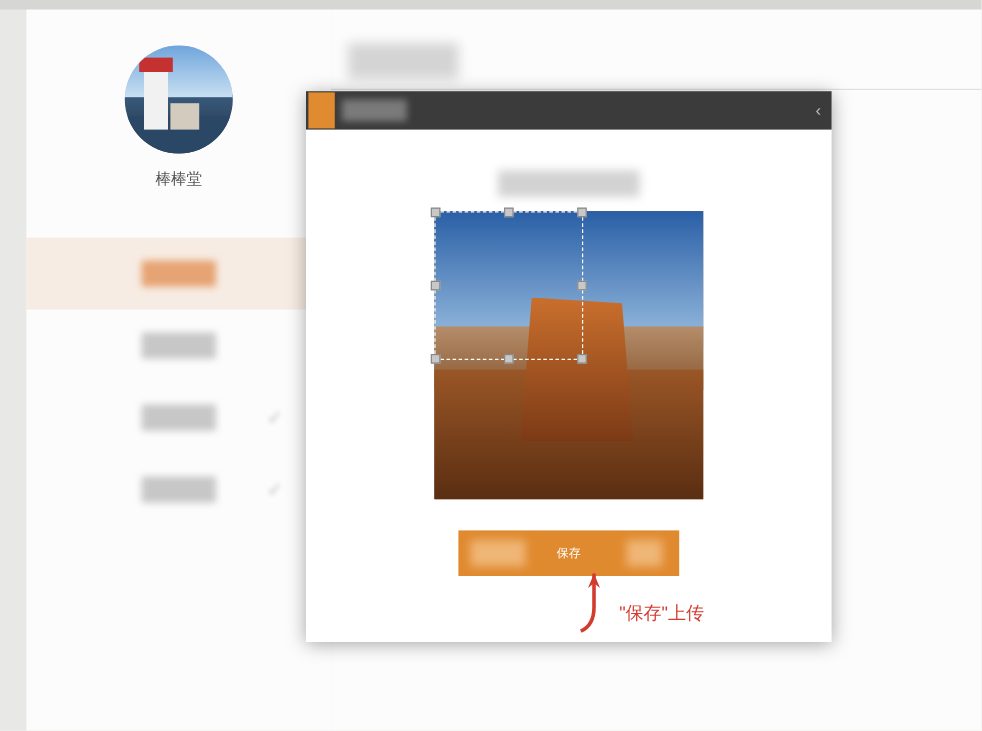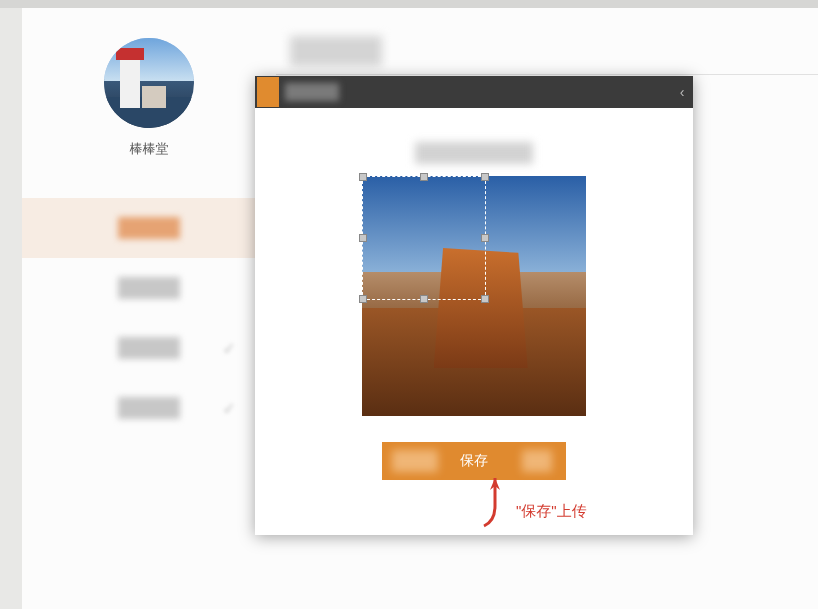--- a/index.html
+++ b/index.html
@@ -179,21 +179,21 @@
 .h-nw{top:-4px;left:-4px}.h-n{top:-4px;left:calc(50% - 4px)}.h-ne{top:-4px;right:-4px}
 .h-w{top:calc(50% - 4px);left:-4px}.h-e{top:calc(50% - 4px);right:-4px}
 .h-sw{bottom:-4px;left:-4px}.h-s{bottom:-4px;left:calc(50% - 4px)}.h-se{bottom:-4px;right:-4px}
 .save-btn {
   display:block;
   width: 184px;
   height: 38px;
   margin: 26px auto 0;
   background: #e08a2f;
   color:#fff;
-  font-size:14px;
+  font-size:10px;
   border:none;
   cursor:pointer;
   position:relative;
 }
 .save-btn .blur-l, .save-btn .blur-r {
   position:absolute; top:8px; height:22px; background:rgba(255,225,190,0.5); filter:blur(4px);
 }
 .save-btn .blur-l{left:10px;width:46px}
 .save-btn .blur-r{right:14px;width:30px}
 .annotation-arrow {

